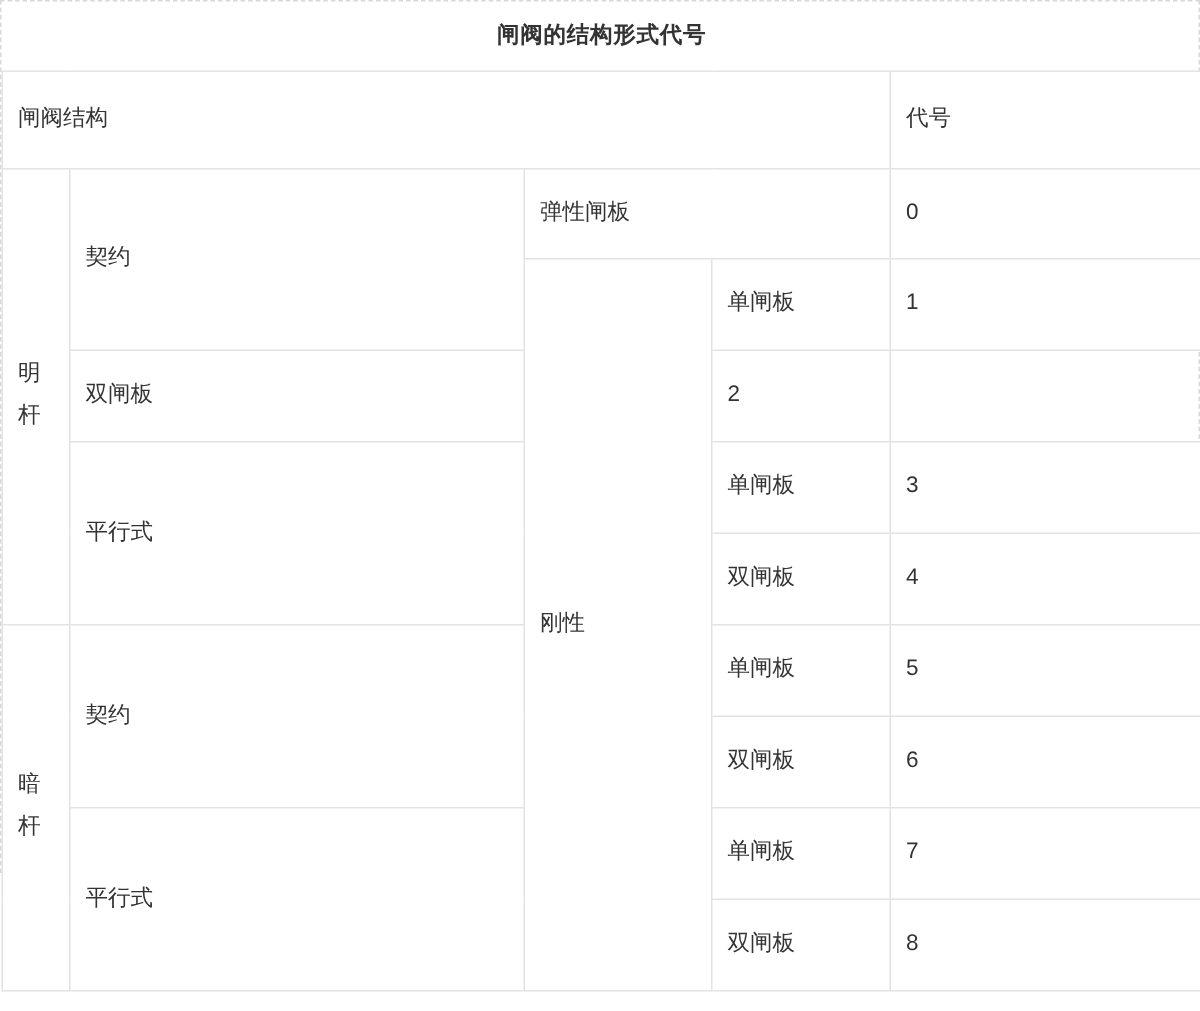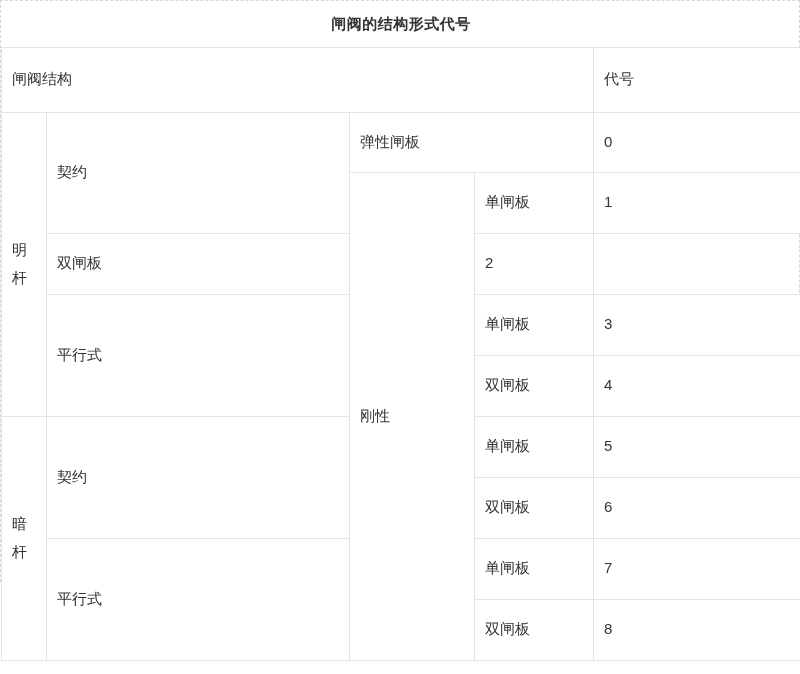--- a/index.html
+++ b/index.html
@@ -76,20 +76,21 @@
   col.col-rigidity { width: 125px; }
   col.col-plate    { width: 119px; }
   col.col-code     { width: 207px; }
 
   
   td.cell-stem {
     text-align: center;
     padding: 0 6px;
     letter-spacing: 0;
     line-height: 1.85;
+    font-family: Liberation Serif, serif;
   }
 
   td.cell-rigidity,
   td.cell-form,
   td.cell-elastic,
   td.cell-plate,
   td.cell-code {
     text-align: left;
   }
 

